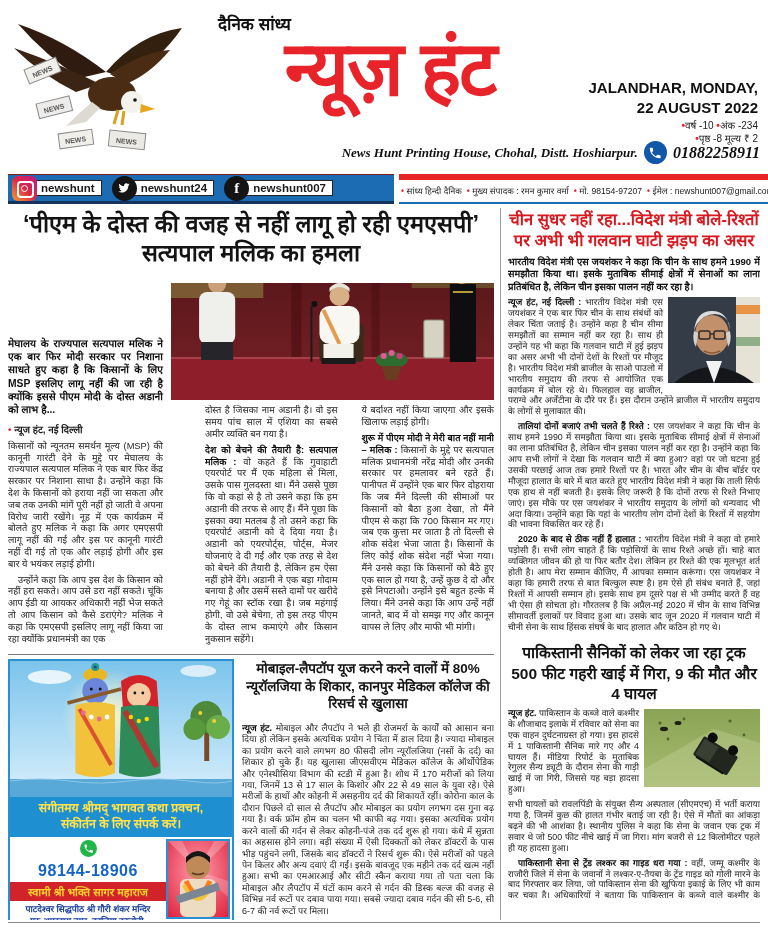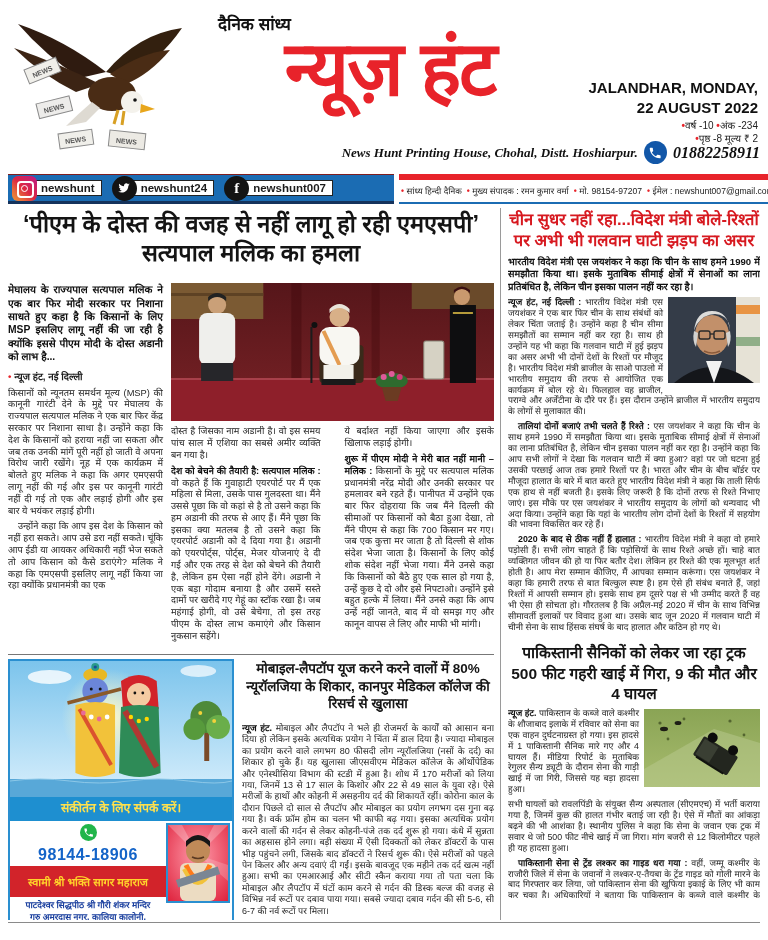--- a/index.html
+++ b/index.html
@@ -34,42 +34,42 @@
   .info-line{flex:1;display:flex;align-items:center;font-size:8.6px;color:#222;white-space:nowrap;overflow:hidden;border-bottom:2px solid #1b6cb3;padding:1px 2px;}
   .info-line .seg{margin-right:5px;}
   .fb-glyph{color:#fff;font-weight:bold;font-size:15px;font-family:"Liberation Serif",serif;line-height:1;}
 
   
   .content{display:flex;margin:4px 8px 0;height:712px;overflow:hidden;}
   .left-zone{width:492px;padding-right:6px;box-sizing:border-box;}
   .right-zone{flex:1;border-left:1px solid #9a9a9a;padding-left:7px;overflow:hidden;}
 
   .main-headline{font-size:23.5px;font-weight:800;text-align:center;line-height:1.22;color:#141414;margin:2px 0 16px;}
-  .main-cols{display:flex;gap:8px;height:366px;overflow:hidden;}
+  .main-cols{display:flex;gap:8px;height:366px;overflow:hidden;align-items:flex-end;}
   .colA{flex:0 0 155px;}
   .body-txt{font-size:9.3px;line-height:1.27;text-align:justify;color:#262626;}
   .intro{font-weight:bold;font-size:10.3px;line-height:1.3;text-align:justify;color:#111;}
   .byline{font-weight:bold;font-size:9.8px;margin:6px 0 5px;}
   .col-right{flex:1;display:flex;flex-direction:column;min-width:0;}
   .stage-photo{width:100%;height:138px;display:block;}
-  .two-cols{display:flex;gap:24px;margin-top:5px;flex:1;overflow:hidden;}
+  .two-cols{display:flex;gap:24px;margin-top:5px;flex:1;overflow:hidden;margin-left:34px;}
   .two-cols > div{flex:1;min-width:0;}
   .lead{font-weight:bold;color:#111;}
   .sep{border:0;border-top:1px solid #777;margin:5px 0 4px;}
 
   .bottom-row{display:flex;gap:8px;height:268px;overflow:hidden;}
   .ad-box{flex:0 0 226px;border:2px solid #2a8fd0;display:flex;flex-direction:column;box-sizing:border-box;background:#fff;}
   .krishna{width:100%;height:136px;display:block;}
   .ad-blue{background:#1e8fd0;color:#ffe14d;font-weight:800;text-align:center;font-size:12.3px;line-height:1.3;padding:4px 2px;}
   .ad-lower{display:flex;flex:1;min-height:0;}
   .ad-left{flex:1;display:flex;flex-direction:column;min-width:0;}
   .ad-phone{display:flex;align-items:center;justify-content:center;gap:5px;padding:3px 0 2px;flex-direction:column;}
   .wa-icon{width:17px;height:17px;border-radius:50%;background:#21b54a;display:flex;align-items:center;justify-content:center;flex:0 0 auto;}
   .ad-phone-num{color:#1464c8;font-weight:800;font-size:16px;letter-spacing:0.5px;}
-  .ad-red{background:#d2232a;color:#ffd32a;font-weight:800;text-align:center;font-size:11px;padding:8px 1px;}
+  .ad-red{background:#d2232a;color:#ffd32a;font-weight:800;text-align:center;font-size:11px;padding:2px 1px;}
   .ad-address{flex:1;color:#1a3f9e;font-weight:bold;font-size:8.8px;line-height:1.35;text-align:center;padding:3px 2px;}
   .swami{width:60px;height:76px;border:2px solid #2a8fd0;margin:2px 2px 2px 0;flex:0 0 auto;}
 
   .mobile-story{flex:1;min-width:0;padding-top:1px;}
   .mob-headline{font-size:13.5px;font-weight:800;text-align:center;line-height:1.3;color:#141414;margin-bottom:10px;}
   .mob-body{font-size:9px;line-height:1.27;text-align:justify;color:#262626;max-height:218px;overflow:hidden;}
 
   .china-headline{color:#d71920;font-size:16.5px;font-weight:800;text-align:center;line-height:1.3;margin:1px 0 4px;}
   .china-intro{font-weight:bold;font-size:9.6px;line-height:1.3;text-align:justify;color:#111;margin-bottom:4px;}
   .rz-txt{font-size:8.8px;line-height:1.24;text-align:justify;color:#262626;}
@@ -289,20 +289,21 @@
             <circle cx="126" cy="32" r="1.4" fill="#111"></circle>
               <circle cx="134" cy="32" r="1.4" fill="#111"></circle>
             <path d="M112 46 Q130 42 150 46 L152 112 Q130 120 110 112 Z" fill="#2e8b57"></path>
             <path d="M116 50 L148 106" stroke="#d2232a" stroke-width="6" opacity="0.8"></path>
             <circle cx="122" cy="56" r="2.2" fill="#ffd700"></circle>
               <circle cx="130" cy="60" r="2.2" fill="#ffd700"></circle>
               <circle cx="138" cy="58" r="2.2" fill="#ffd700"></circle>
           </svg>
 
           <div class="ad-blue">
+            <div>संगीतमय श्रीमद् भागवत कथा प्रवचन,</div>
             <div>संकीर्तन के लिए संपर्क करें।</div>
           </div>
 
           <div class="ad-lower">
             <div class="ad-left">
               <div class="ad-phone">
                 <span class="wa-icon">
                   <svg width="11" height="11" viewBox="0 0 24 24">
                       <path fill="#fff" d="M6.6 10.8c1.5 2.9 3.9 5.3 6.8 6.8l2.3-2.3c.3-.3.7-.4 1.1-.2 1.2.4 2.5.6 3.8.6.6 0 1 .4 1 1V20c0 .6-.4 1-1 1C10.6 21 3 13.4 3 4c0-.6.4-1 1-1h3.3c.6 0 1 .4 1 1 0 1.3.2 2.6.6 3.8.1.4 0 .8-.2 1.1l-2.1 1.9z"></path>
                     </svg>

